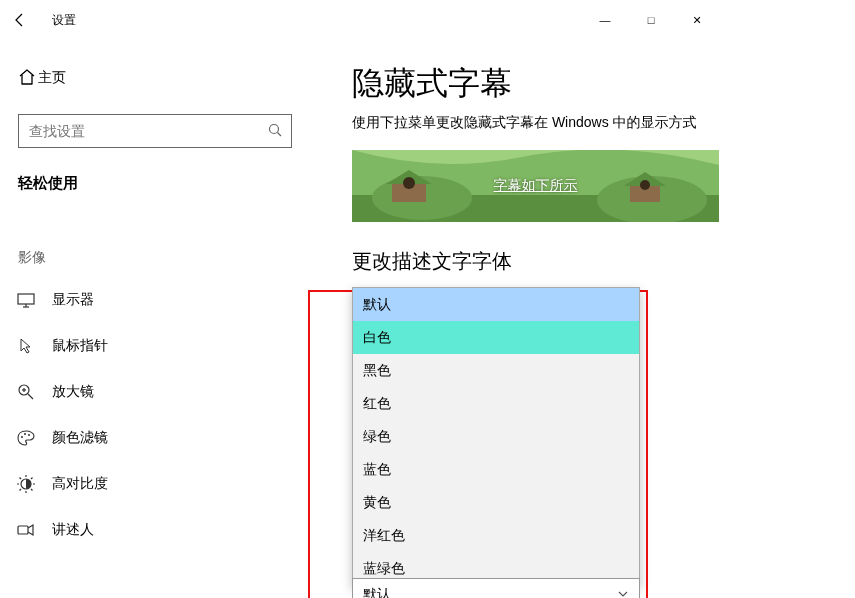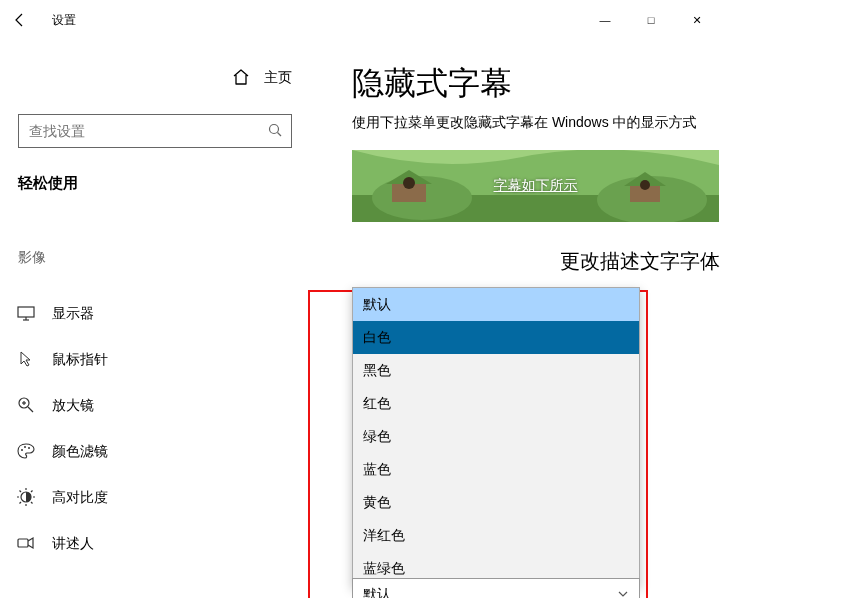--- a/index.html
+++ b/index.html
@@ -5,42 +5,42 @@
   * { box-sizing: border-box; }
   html, body { margin: 0; padding: 0; font-family: "Microsoft YaHei", "Segoe UI", sans-serif; font-size: 14px; background: #fff; color: #000; }
   .window { width: 720px; height: 598px; position: relative; overflow: hidden; background: #fff; }
   .titlebar { height: 40px; display: flex; align-items: center; }
   .titlebar .back { width: 40px; height: 40px; display: flex; align-items: center; justify-content: center; }
   .titlebar .title { font-size: 12px; margin-left: 12px; }
   .winctrls { margin-left: auto; display: flex; }
   .winbtn { width: 46px; height: 32px; display: flex; align-items: center; justify-content: center; font-size: 11px; font-family: "Segoe UI Symbol", sans-serif; color: #000; }
   .body { display: flex; height: calc(100% - 40px); }
   .sidebar { width: 310px; padding: 0 18px 0 18px; }
-  .home-row { display: flex; align-items: center; gap: 14px; height: 40px; margin-top: 18px; justify-content: flex-end; }
+  .home-row { display: flex; align-items: center; gap: 2px; height: 40px; margin-top: 18px; }
   .searchbox { margin-top: 16px; height: 34px; border: 1px solid #666; display: flex; align-items: center; padding: 0 8px; }
   .searchbox input { border: none; outline: none; flex: 1; font-size: 14px; background: transparent; font-family: inherit; }
   .section-title { font-weight: 600; font-size: 15px; margin-top: 26px; }
   .group-title { color: #666; font-size: 14px; margin-top: 56px; margin-bottom: 10px; }
   .group-title.last { margin-top: 44px; }
-  .nav-item { display: flex; align-items: flex-end; gap: 16px; height: 46px; margin-left: -2px; }
+  .nav-item { display: flex; align-items: center; gap: 16px; height: 46px; margin-left: -2px; }
   .nav-item .icon { width: 20px; height: 20px; display: flex; align-items: center; justify-content: center; color: #333; }
   .nav-item .label { font-size: 14px; }
   .main { flex: 1; padding: 22px 0 0 42px; position: relative; }
   .h1 { font-size: 32px; font-weight: 500; margin: 0 0 8px 0; }
   .subtitle { font-size: 14px; margin: 0 0 18px 0; }
   .preview { width: 367px; height: 72px; position: relative; overflow: hidden; }
   .preview svg { width: 100%; height: 100%; display: block; }
   .preview-caption { position: absolute; left: 0; right: 0; top: 50%; transform: translateY(-50%); text-align: center; color: #fff; font-size: 14px; text-shadow: 0 0 3px rgba(0,0,0,0.6); text-decoration: underline; }
-  .h2 { font-size: 20px; font-weight: 400; margin: 26px 0 6px 0; text-align: right; }
+  .h2 { font-size: 20px; font-weight: 400; margin: 26px 0 6px 0; }
   .highlight { position: absolute; border: 2px solid #e11; left: -2px; top: 250px; width: 340px; height: 340px; pointer-events: none; }
   .dropdown-area { position: relative; width: 288px; margin-top: 12px; }
   .dropdown-list { position: absolute; top: 0; left: 0; right: 0; background: #f2f2f2; border: 1px solid #aaa; box-shadow: 0 4px 10px rgba(0,0,0,0.25); }
   .dropdown-list .opt { height: 33px; display: flex; align-items: center; padding: 0 10px; font-size: 14px; }
   .dropdown-list .opt.selected { background: #a8d4ff; }
-  .dropdown-list .opt.hover { background: #0369a1; }
+  .dropdown-list .opt.hover { background: #5eead4; }
   .closed-select { margin-top: 303px; width: 288px; height: 34px; border: 1px solid #999; background: #fff; display: flex; align-items: center; padding: 0 10px; position: relative; }
   .closed-select .chev { margin-left: auto; }
 </style>
 </head>
 <body>
 
 <div class="window">
   <div class="titlebar">
     <div class="back">
       <svg width="16" height="16" viewBox="0 0 16 16">

